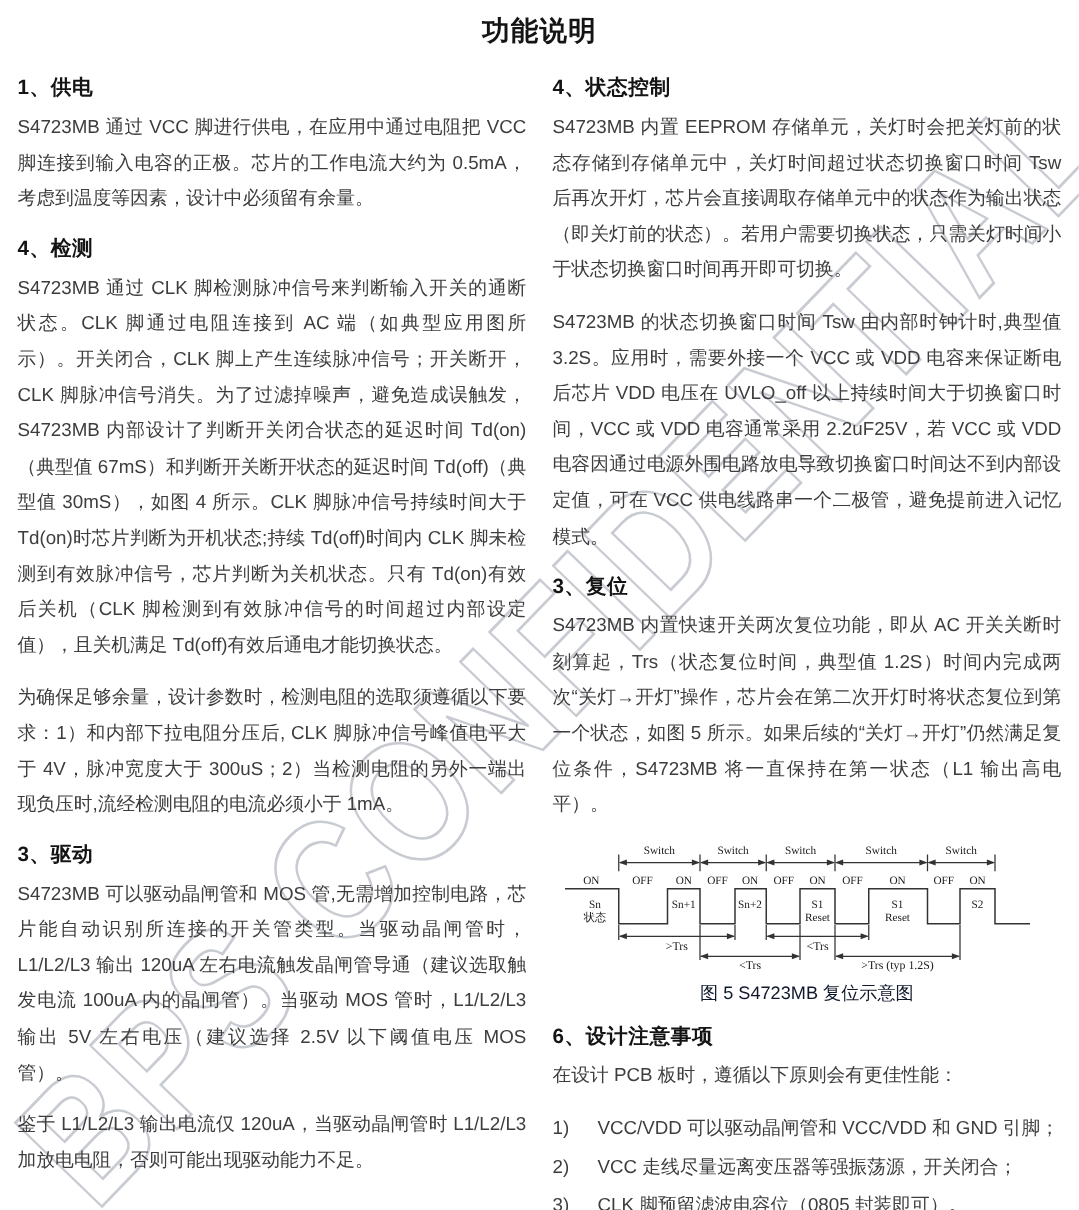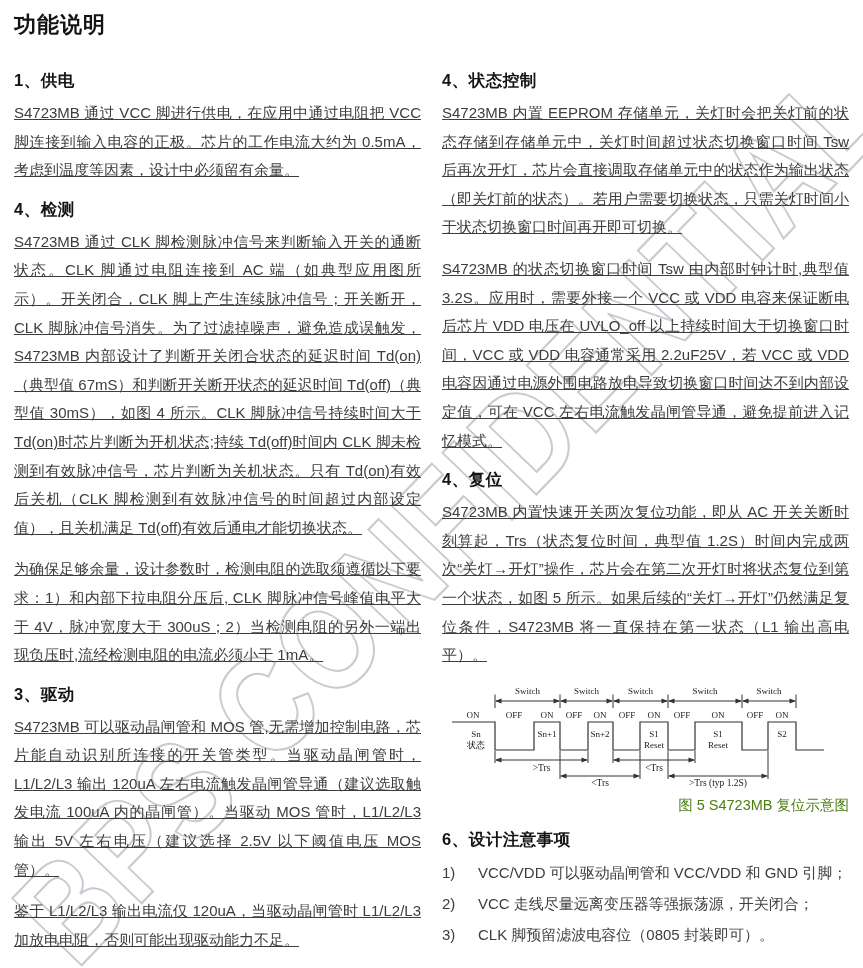--- a/index.html
+++ b/index.html
@@ -6,37 +6,36 @@
   body{
     width:863px;height:968px;background:#ffffff;overflow:hidden;position:relative;
     font-family:"Liberation Sans","DejaVu Sans",sans-serif;
   }
   .watermark{position:absolute;left:0;top:0;z-index:0;}
   .watermark text{
     font-family:"Liberation Sans","DejaVu Sans",sans-serif;
     font-weight:bold;
   }
   .page{position:relative;z-index:1;padding:8px 14px 0 14px;}
-  h1.doc-title{font-size:22px;font-weight:700;color:#141414;margin:2px 0 10px 0;letter-spacing:1px;}
+  h1.doc-title{font-size:22px;font-weight:700;color:#141414;margin:2px 0 10px 0;letter-spacing:1px;text-align:center;}
   .columns{display:flex;gap:21px;align-items:flex-start;}
   .column{width:407px;flex:0 0 407px;}
   section.sec{margin:0;}
   section.sec h2{font-size:16.5px;font-weight:700;color:#141414;margin:14px 0 7px 0;letter-spacing:0.5px;}
-  section.sec:first-child h2{margin-top:20px;}
+  section.sec:first-child h2{margin-top:9px;}
   section.sec p{
     font-size:15px;line-height:28.6px;color:#3d3d3d;text-align:justify;
     margin:0 0 13px 0;
-    text-decoration:underline;
   }
   .li{display:flex;font-size:15px;line-height:29px;color:#3d3d3d;margin:2px 0;}
   .li .num{flex:0 0 36px;}
   .li .litext{flex:1;}
   .figure{margin:6px 0 0 0;}
   .figure svg{display:block;margin:0 auto;}
-  .fig-caption{text-align:right;font-size:14.5px;color:#4d7c0f;margin:3px 0 8px 0;}
+  .fig-caption{text-align:center;font-size:14.5px;color:#0f172a;margin:3px 0 8px 0;}
   .fig-line{stroke:#333333;stroke-width:1;fill:none;}
   .fig-wave{stroke:#333333;stroke-width:1.2;fill:none;}
   .fig text{
     font-family:"Liberation Serif","DejaVu Serif",serif;
     font-size:9px;fill:#1a1a1a;text-anchor:middle;
   }
   .fig text.tlabel{font-size:9.5px;}
 </style>
 </head>
 <body>
@@ -61,24 +60,24 @@
         <section class="sec">
           <h2>3、驱动</h2>
           <p>S4723MB 可以驱动晶闸管和 MOS 管,无需增加控制电路，芯片能自动识别所连接的开关管类型。当驱动晶闸管时，L1/L2/L3 输出 120uA 左右电流触发晶闸管导通（建议选取触发电流 100uA 内的晶闸管）。当驱动 MOS 管时，L1/L2/L3 输出 5V 左右电压（建议选择 2.5V 以下阈值电压 MOS 管）。</p>
           <p>鉴于 L1/L2/L3 输出电流仅 120uA，当驱动晶闸管时 L1/L2/L3 加放电电阻，否则可能出现驱动能力不足。</p>
         </section>
       </div>
     <div class="column" id="col-right">
         <section class="sec">
           <h2>4、状态控制</h2>
           <p>S4723MB 内置 EEPROM 存储单元，关灯时会把关灯前的状态存储到存储单元中，关灯时间超过状态切换窗口时间 Tsw 后再次开灯，芯片会直接调取存储单元中的状态作为输出状态（即关灯前的状态）。若用户需要切换状态，只需关灯时间小于状态切换窗口时间再开即可切换。</p>
-          <p>S4723MB 的状态切换窗口时间 Tsw 由内部时钟计时,典型值 3.2S。应用时，需要外接一个 VCC 或 VDD 电容来保证断电后芯片 VDD 电压在 UVLO_off 以上持续时间大于切换窗口时间，VCC 或 VDD 电容通常采用 2.2uF25V，若 VCC 或 VDD 电容因通过电源外围电路放电导致切换窗口时间达不到内部设定值，可在 VCC 左右电流触发晶闸管导通，避免提前进入记忆模式。</p>
+          <p>S4723MB 的状态切换窗口时间 Tsw 由内部时钟计时,典型值 3.2S。应用时，需要外接一个 VCC 或 VDD 电容来保证断电后芯片 VDD 电压在 UVLO_off 以上持续时间大于切换窗口时间，VCC 或 VDD 电容通常采用 2.2uF25V，若 VCC 或 VDD 电容因通过电源外围电路放电导致切换窗口时间达不到内部设定值，可在 VCC 供电线路串一个二极管，避免提前进入记忆模式。</p>
         </section>
         <section class="sec">
-          <h2>4、复位</h2>
+          <h2>3、复位</h2>
           <p>S4723MB 内置快速开关两次复位功能，即从 AC 开关关断时刻算起，Trs（状态复位时间，典型值 1.2S）时间内完成两次“关灯→开灯”操作，芯片会在第二次开灯时将状态复位到第一个状态，如图 5 所示。如果后续的“关灯→开灯”仍然满足复位条件，S4723MB 将一直保持在第一状态（L1 输出高电平）。</p>
           <div class="figure">
             <svg width="410" height="110" viewBox="0 0 410 110" class="fig">
               <line x1="53" y1="11.5" x2="53" y2="25" class="fig-line"></line>
               <line x1="118" y1="11.5" x2="118" y2="25" class="fig-line"></line>
               <line x1="171" y1="11.5" x2="171" y2="25" class="fig-line"></line>
               <line x1="226" y1="11.5" x2="226" y2="25" class="fig-line"></line>
               <line x1="300" y1="11.5" x2="300" y2="25" class="fig-line"></line>
               <line x1="354" y1="11.5" x2="354" y2="25" class="fig-line"></line>
               <line x1="54" y1="18" x2="117" y2="18" class="fig-line"></line>
@@ -145,20 +144,21 @@
               <line x1="227" y1="93" x2="325" y2="93" class="fig-line"></line>
               <polygon points="226,93 232.5,90.6 232.5,95.4" fill="#333"></polygon>
               <polygon points="326,93 319.5,90.6 319.5,95.4" fill="#333"></polygon>
               <text x="276" y="103" class="tlabel">&gt;Trs (typ 1.2S)</text>
             </svg>
             <div class="fig-caption">图 5 S4723MB 复位示意图</div>
           </div>
         </section>
         <section class="sec">
           <h2>6、设计注意事项</h2>
+          <p>在设计 PCB 板时，遵循以下原则会有更佳性能：</p>
           <div class="li">
             <span class="num">1)</span>
             <span class="litext">VCC/VDD 可以驱动晶闸管和 VCC/VDD 和 GND 引脚；</span>
           </div>
           <div class="li">
             <span class="num">2)</span>
             <span class="litext">VCC 走线尽量远离变压器等强振荡源，开关闭合；</span>
           </div>
           <div class="li">
             <span class="num">3)</span>

